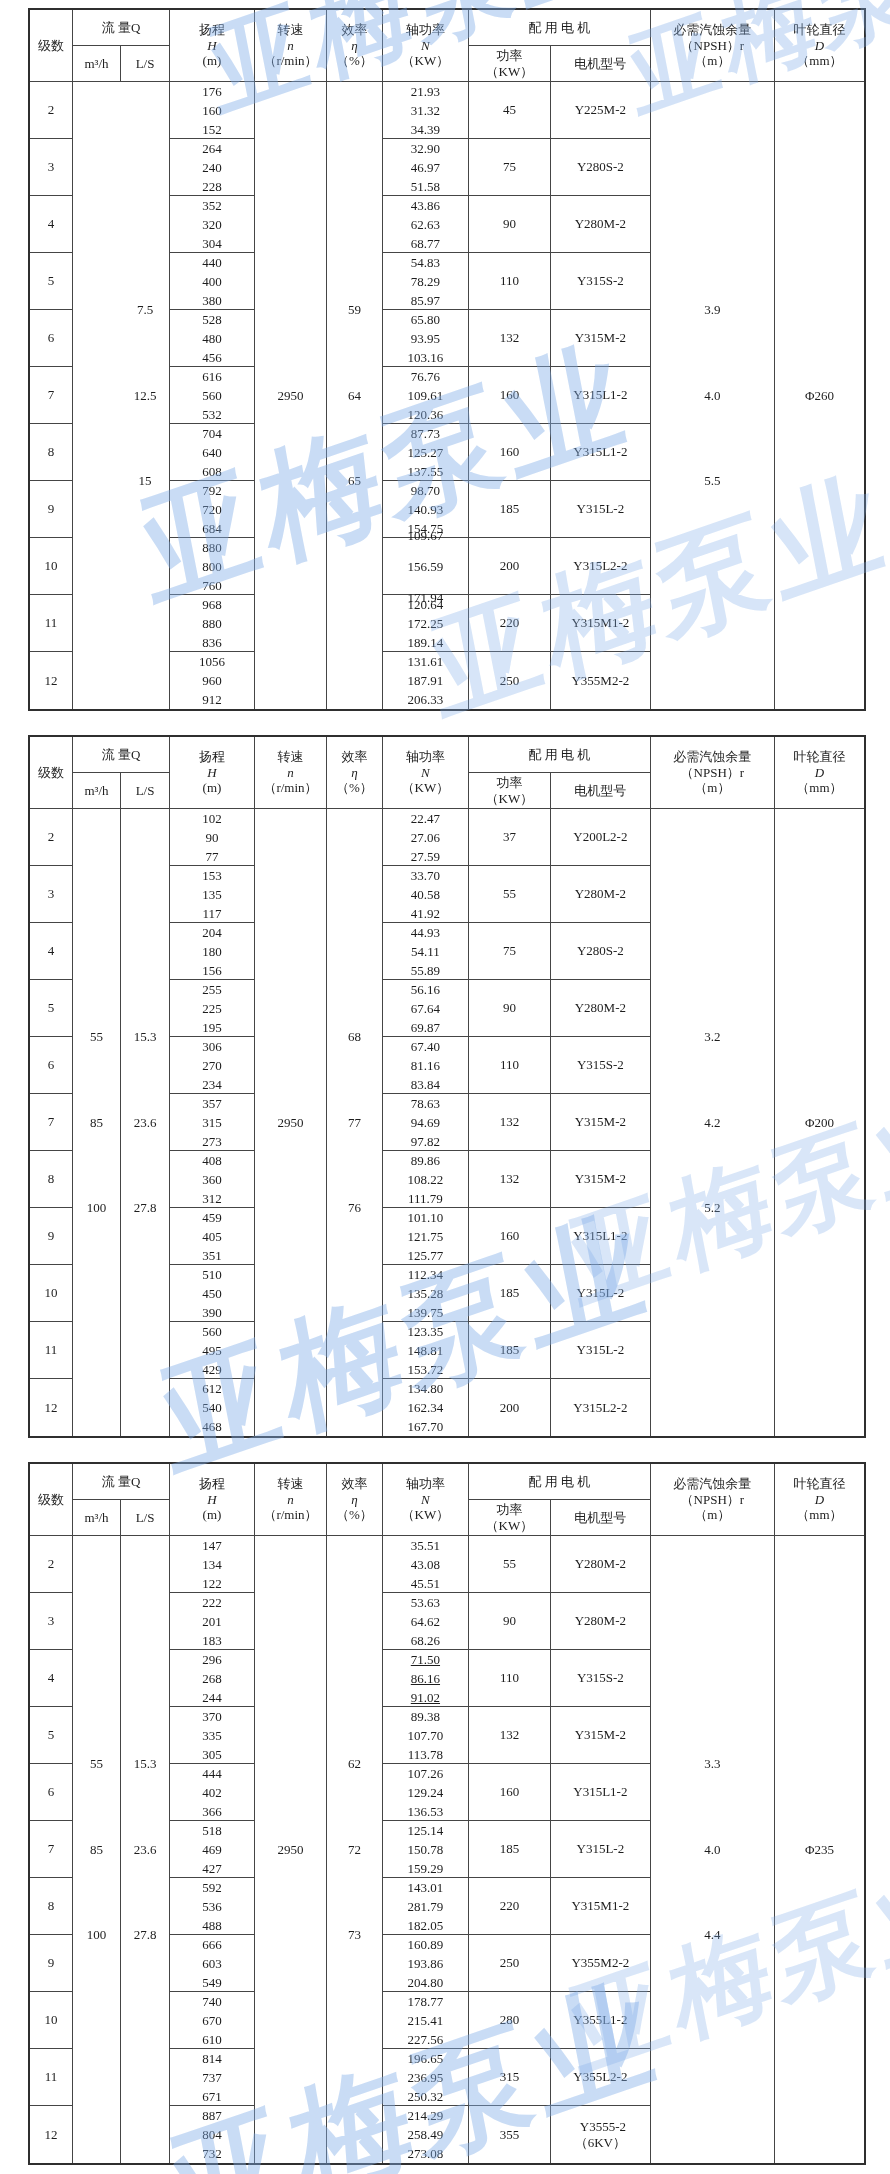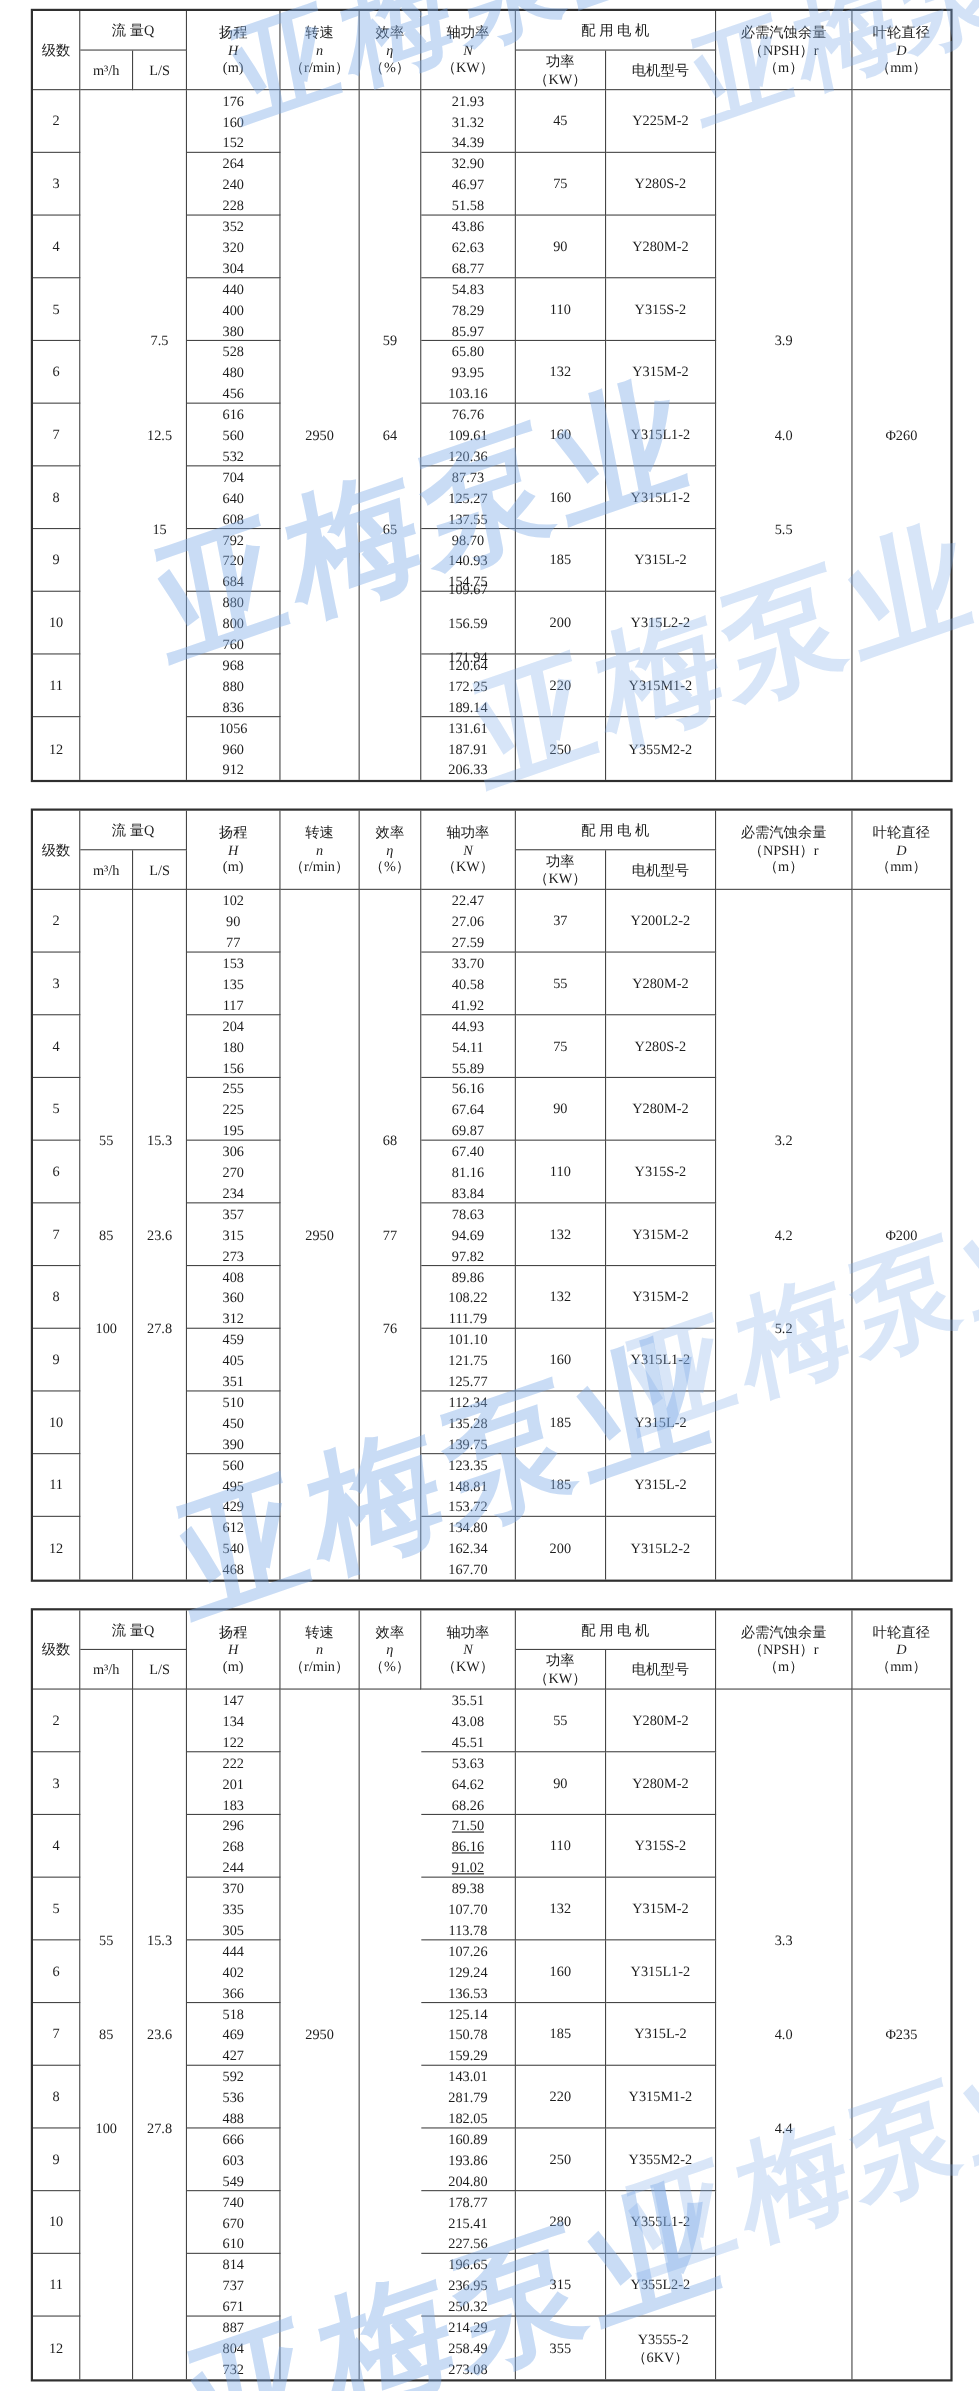--- a/index.html
+++ b/index.html
@@ -663,20 +663,25 @@
         <span class="fv" style="top: 63.6364%;">100</span>
       </div>
       <div class="bc merged" style="grid-area: 3 / 3 / span 11;">
         <span class="fv" style="top: 36.3636%;">15.3</span>
         <span class="fv" style="top: 50%;">23.6</span>
         <span class="fv" style="top: 63.6364%;">27.8</span>
       </div>
       <div class="bc merged" style="grid-area: 3 / 5 / span 11;">
         <span class="fv" style="top: 50%;">2950</span>
       </div>
+      <div class="bc merged" style="grid-area: 3 / 6 / span 11;">
+        <span class="fv" style="top: 36.3636%;">62</span>
+        <span class="fv" style="top: 50%;">72</span>
+        <span class="fv" style="top: 63.6364%;">73</span>
+      </div>
       <div class="bc merged" style="grid-area: 3 / 10 / span 11;">
         <span class="fv" style="top: 36.3636%;">3.3</span>
         <span class="fv" style="top: 50%;">4.0</span>
         <span class="fv" style="top: 63.6364%;">4.4</span>
       </div>
       <div class="bc merged last-col" style="grid-area: 3 / 11 / span 11;">
         <span class="fv" style="top: 50%;">Φ235</span>
       </div>
     </section>
 

